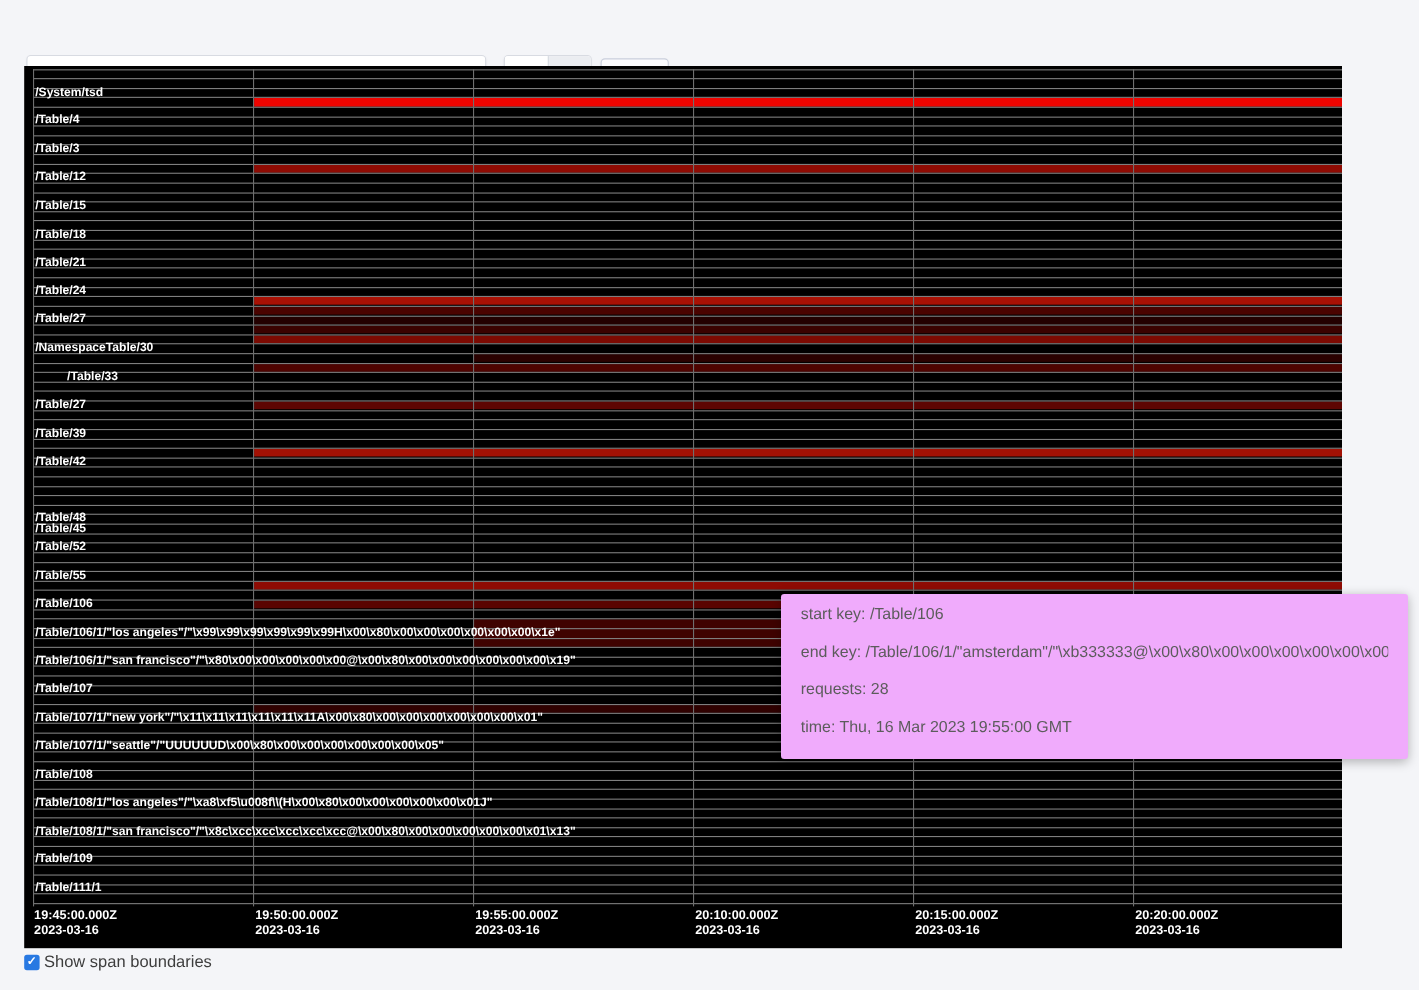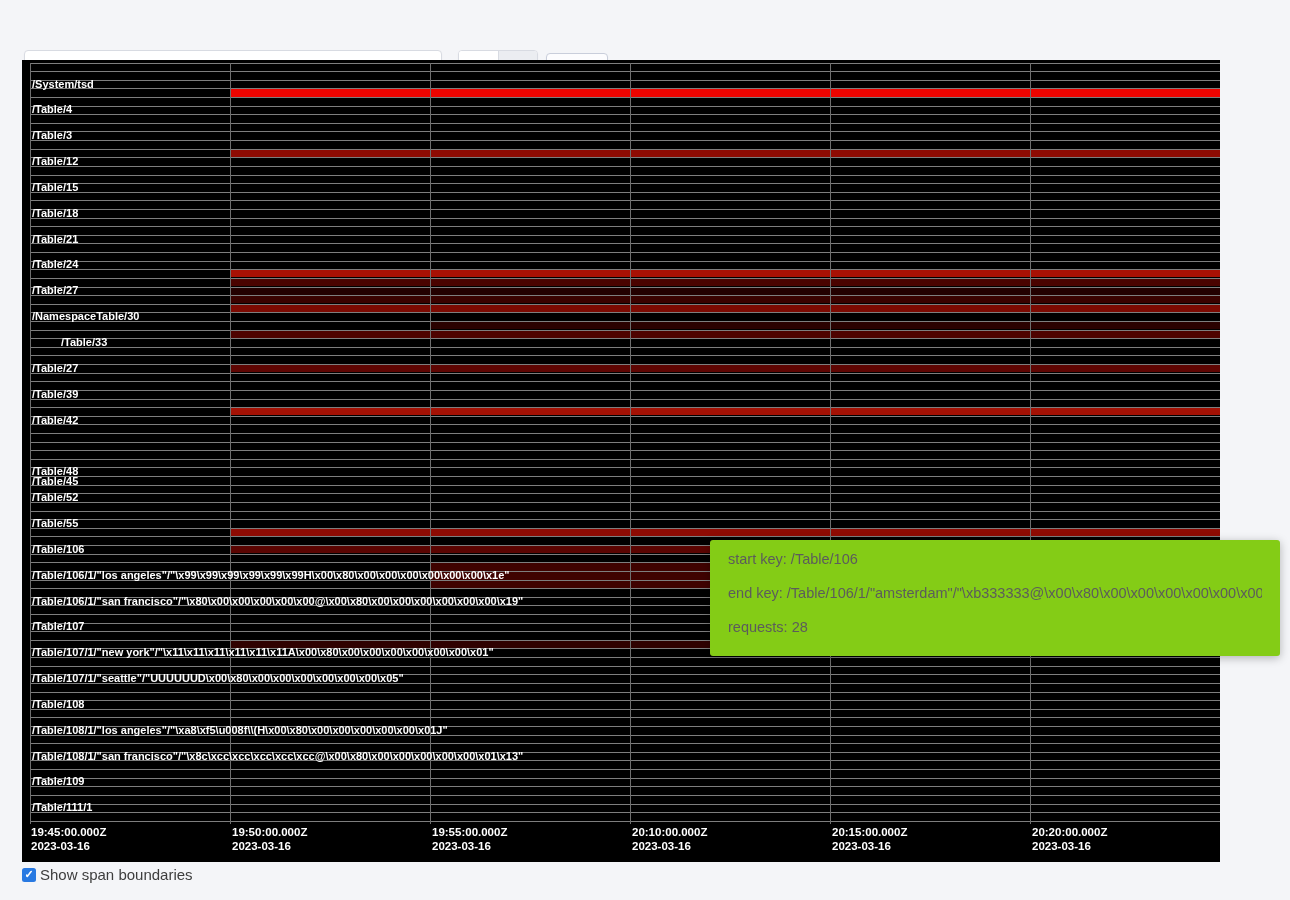--- a/index.html
+++ b/index.html
@@ -52,21 +52,21 @@
     position:absolute;left:10px;color:#fff;font-size:11px;font-weight:700;
     white-space:nowrap;line-height:12px;letter-spacing:0;
   }
   .x-label{
     position:absolute;color:#fff;font-size:11.5px;font-weight:700;line-height:14px;
     white-space:nowrap;
   }
   
   .kv-tooltip{
     position:absolute;left:710px;top:540px;width:570px;box-sizing:border-box;
-    background:#84cc16;border-radius:3px;box-shadow:0 2px 10px rgba(0,0,0,.28);
+    background:#f0abfc;border-radius:3px;box-shadow:0 2px 10px rgba(0,0,0,.28);
     padding:9px 18px 5px 18px;z-index:10;
   }
   .kv-tooltip p{
     margin:0 0 13px 0;font-size:14.5px;line-height:21px;color:#5c5c5c;
     white-space:nowrap;overflow:hidden;
   }
   
   .span-toggle{position:absolute;left:22px;top:866px;display:flex;align-items:center;cursor:pointer;}
   .cb{
     width:14px;height:14px;background:#2879e2;border-radius:2.5px;
@@ -281,18 +281,19 @@
         <div>20:20:00.000Z</div>
         <div>2023-03-16</div>
       </div>
     </div>
 </div>
 
 <div class="kv-tooltip">
   <p>start key: /Table/106</p>
   <p>end key: /Table/106/1/"amsterdam"/"\xb333333@\x00\x80\x00\x00\x00\x00\x00\x00#"</p>
   <p>requests: 28</p>
+  <p>time: Thu, 16 Mar 2023 19:55:00 GMT</p>
 </div>
 
 <label class="span-toggle">
   <span class="cb">✓</span>
   <span class="cb-label">Show span boundaries</span>
 </label>
 
 </body></html>

